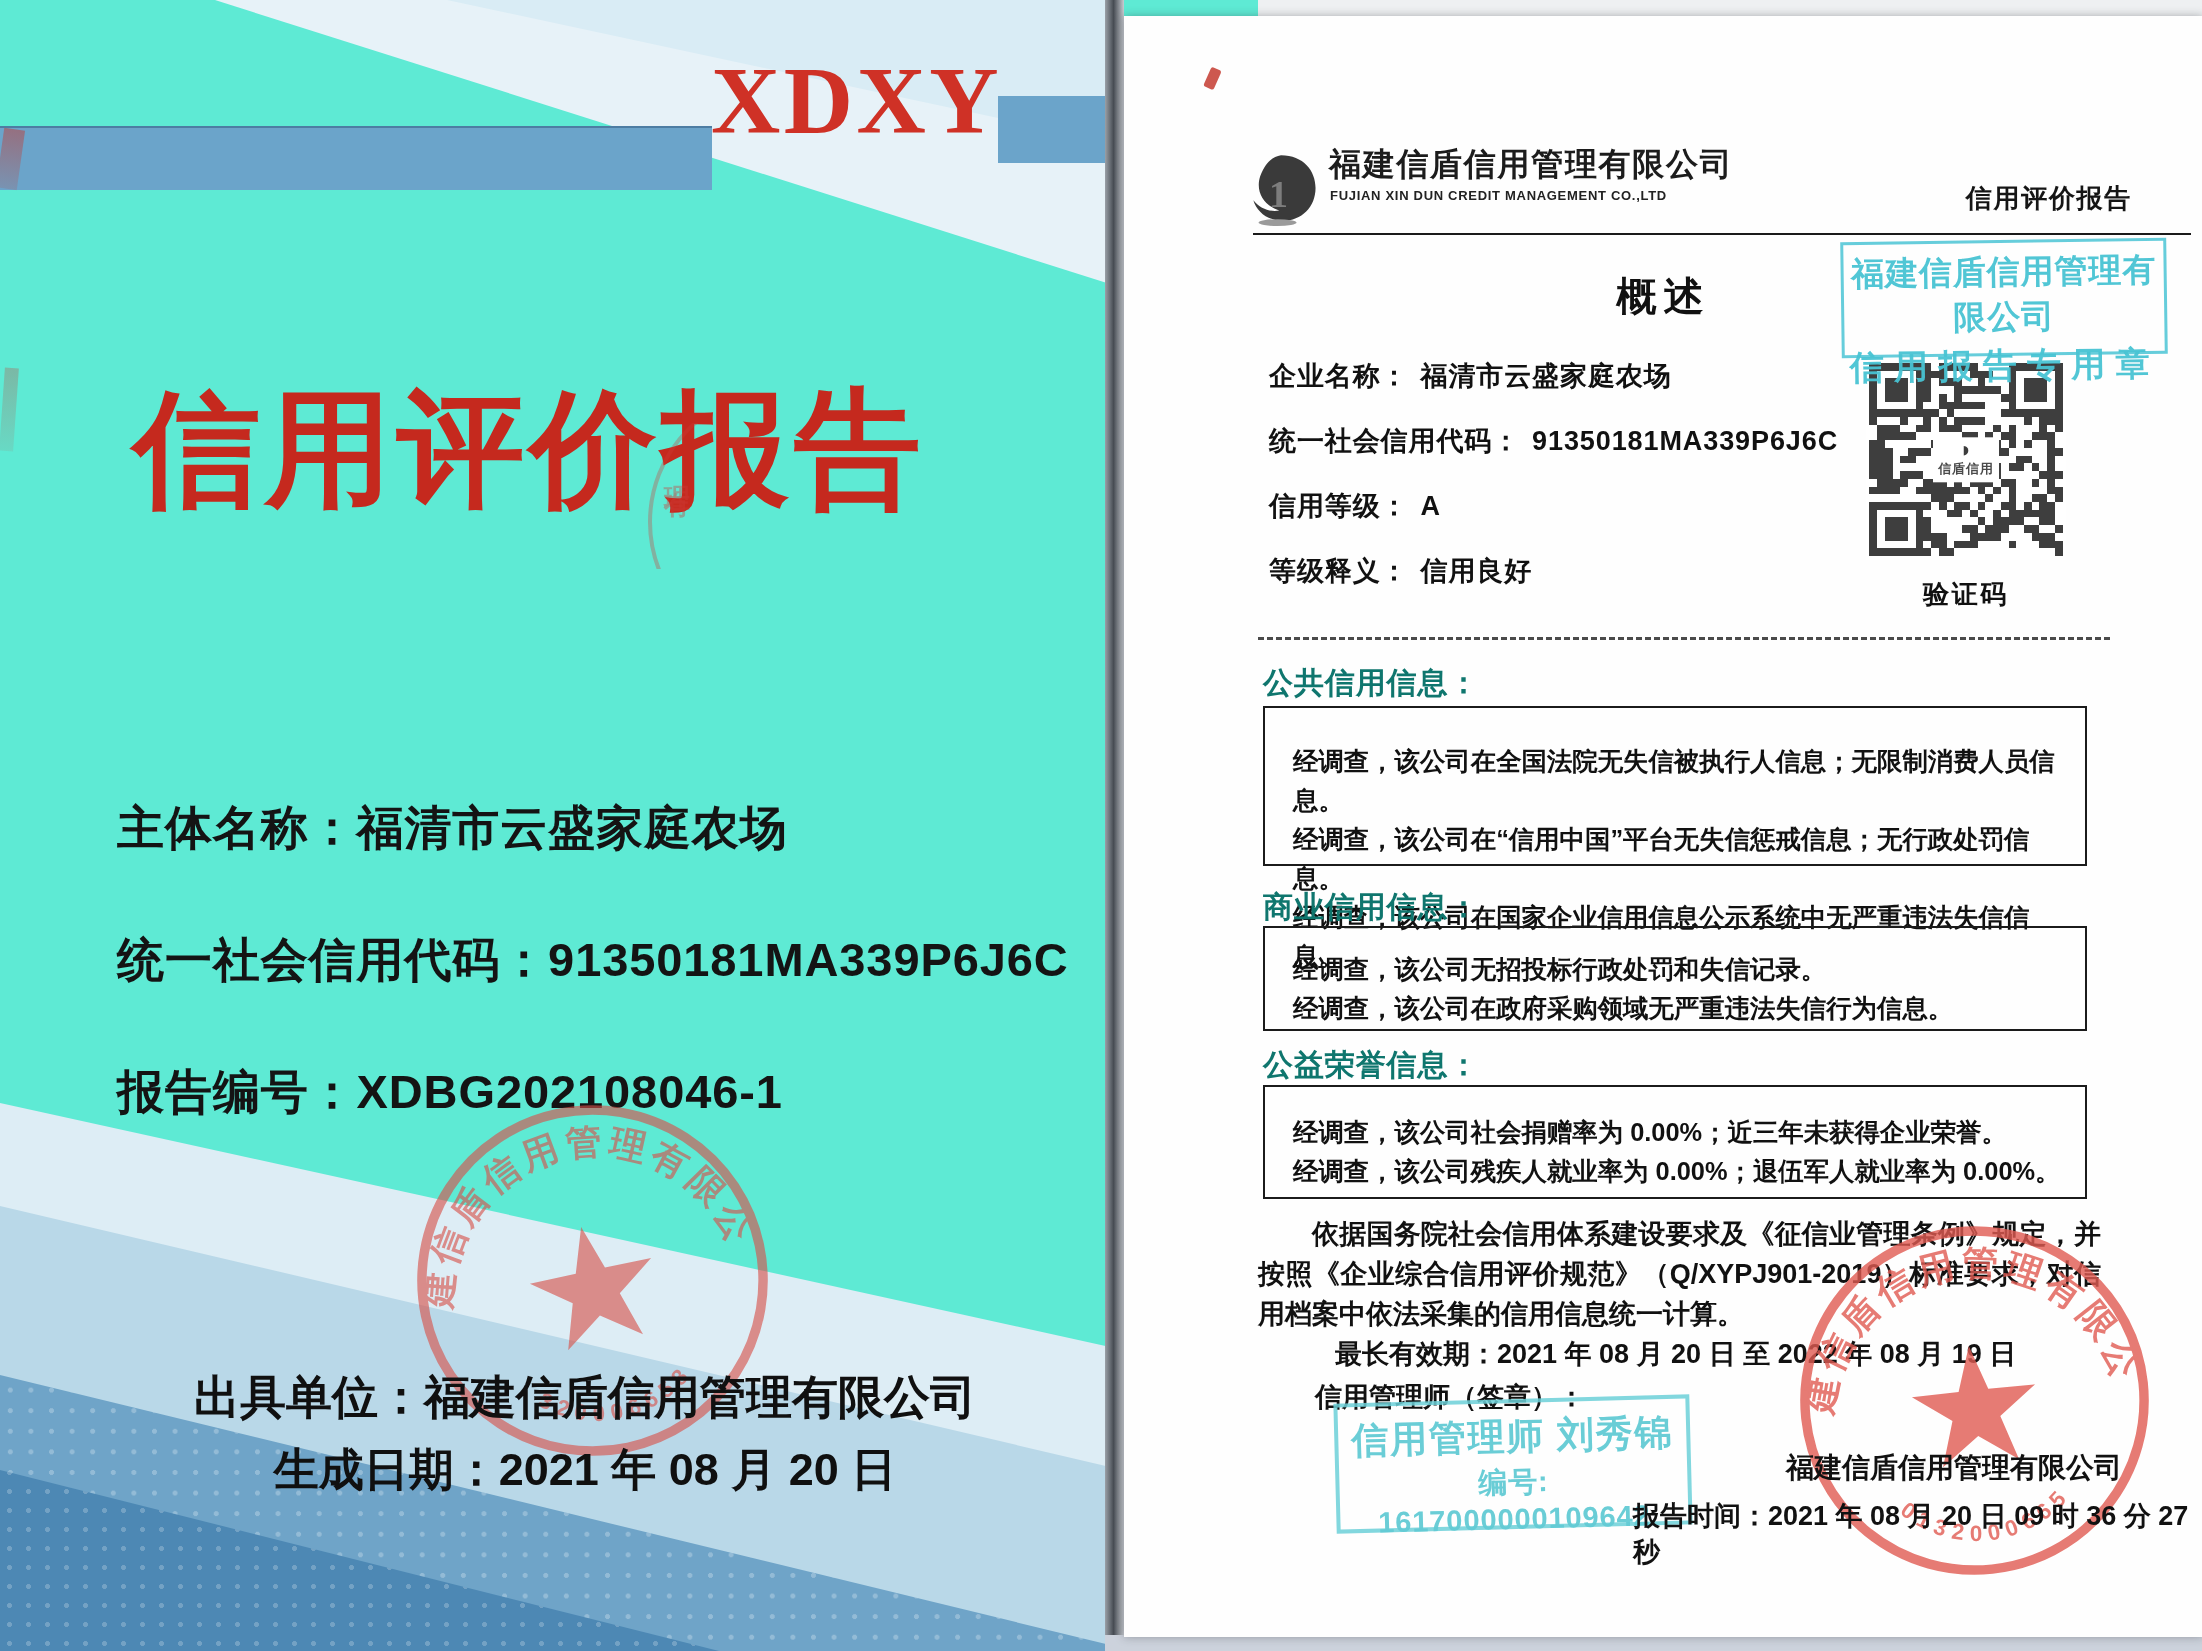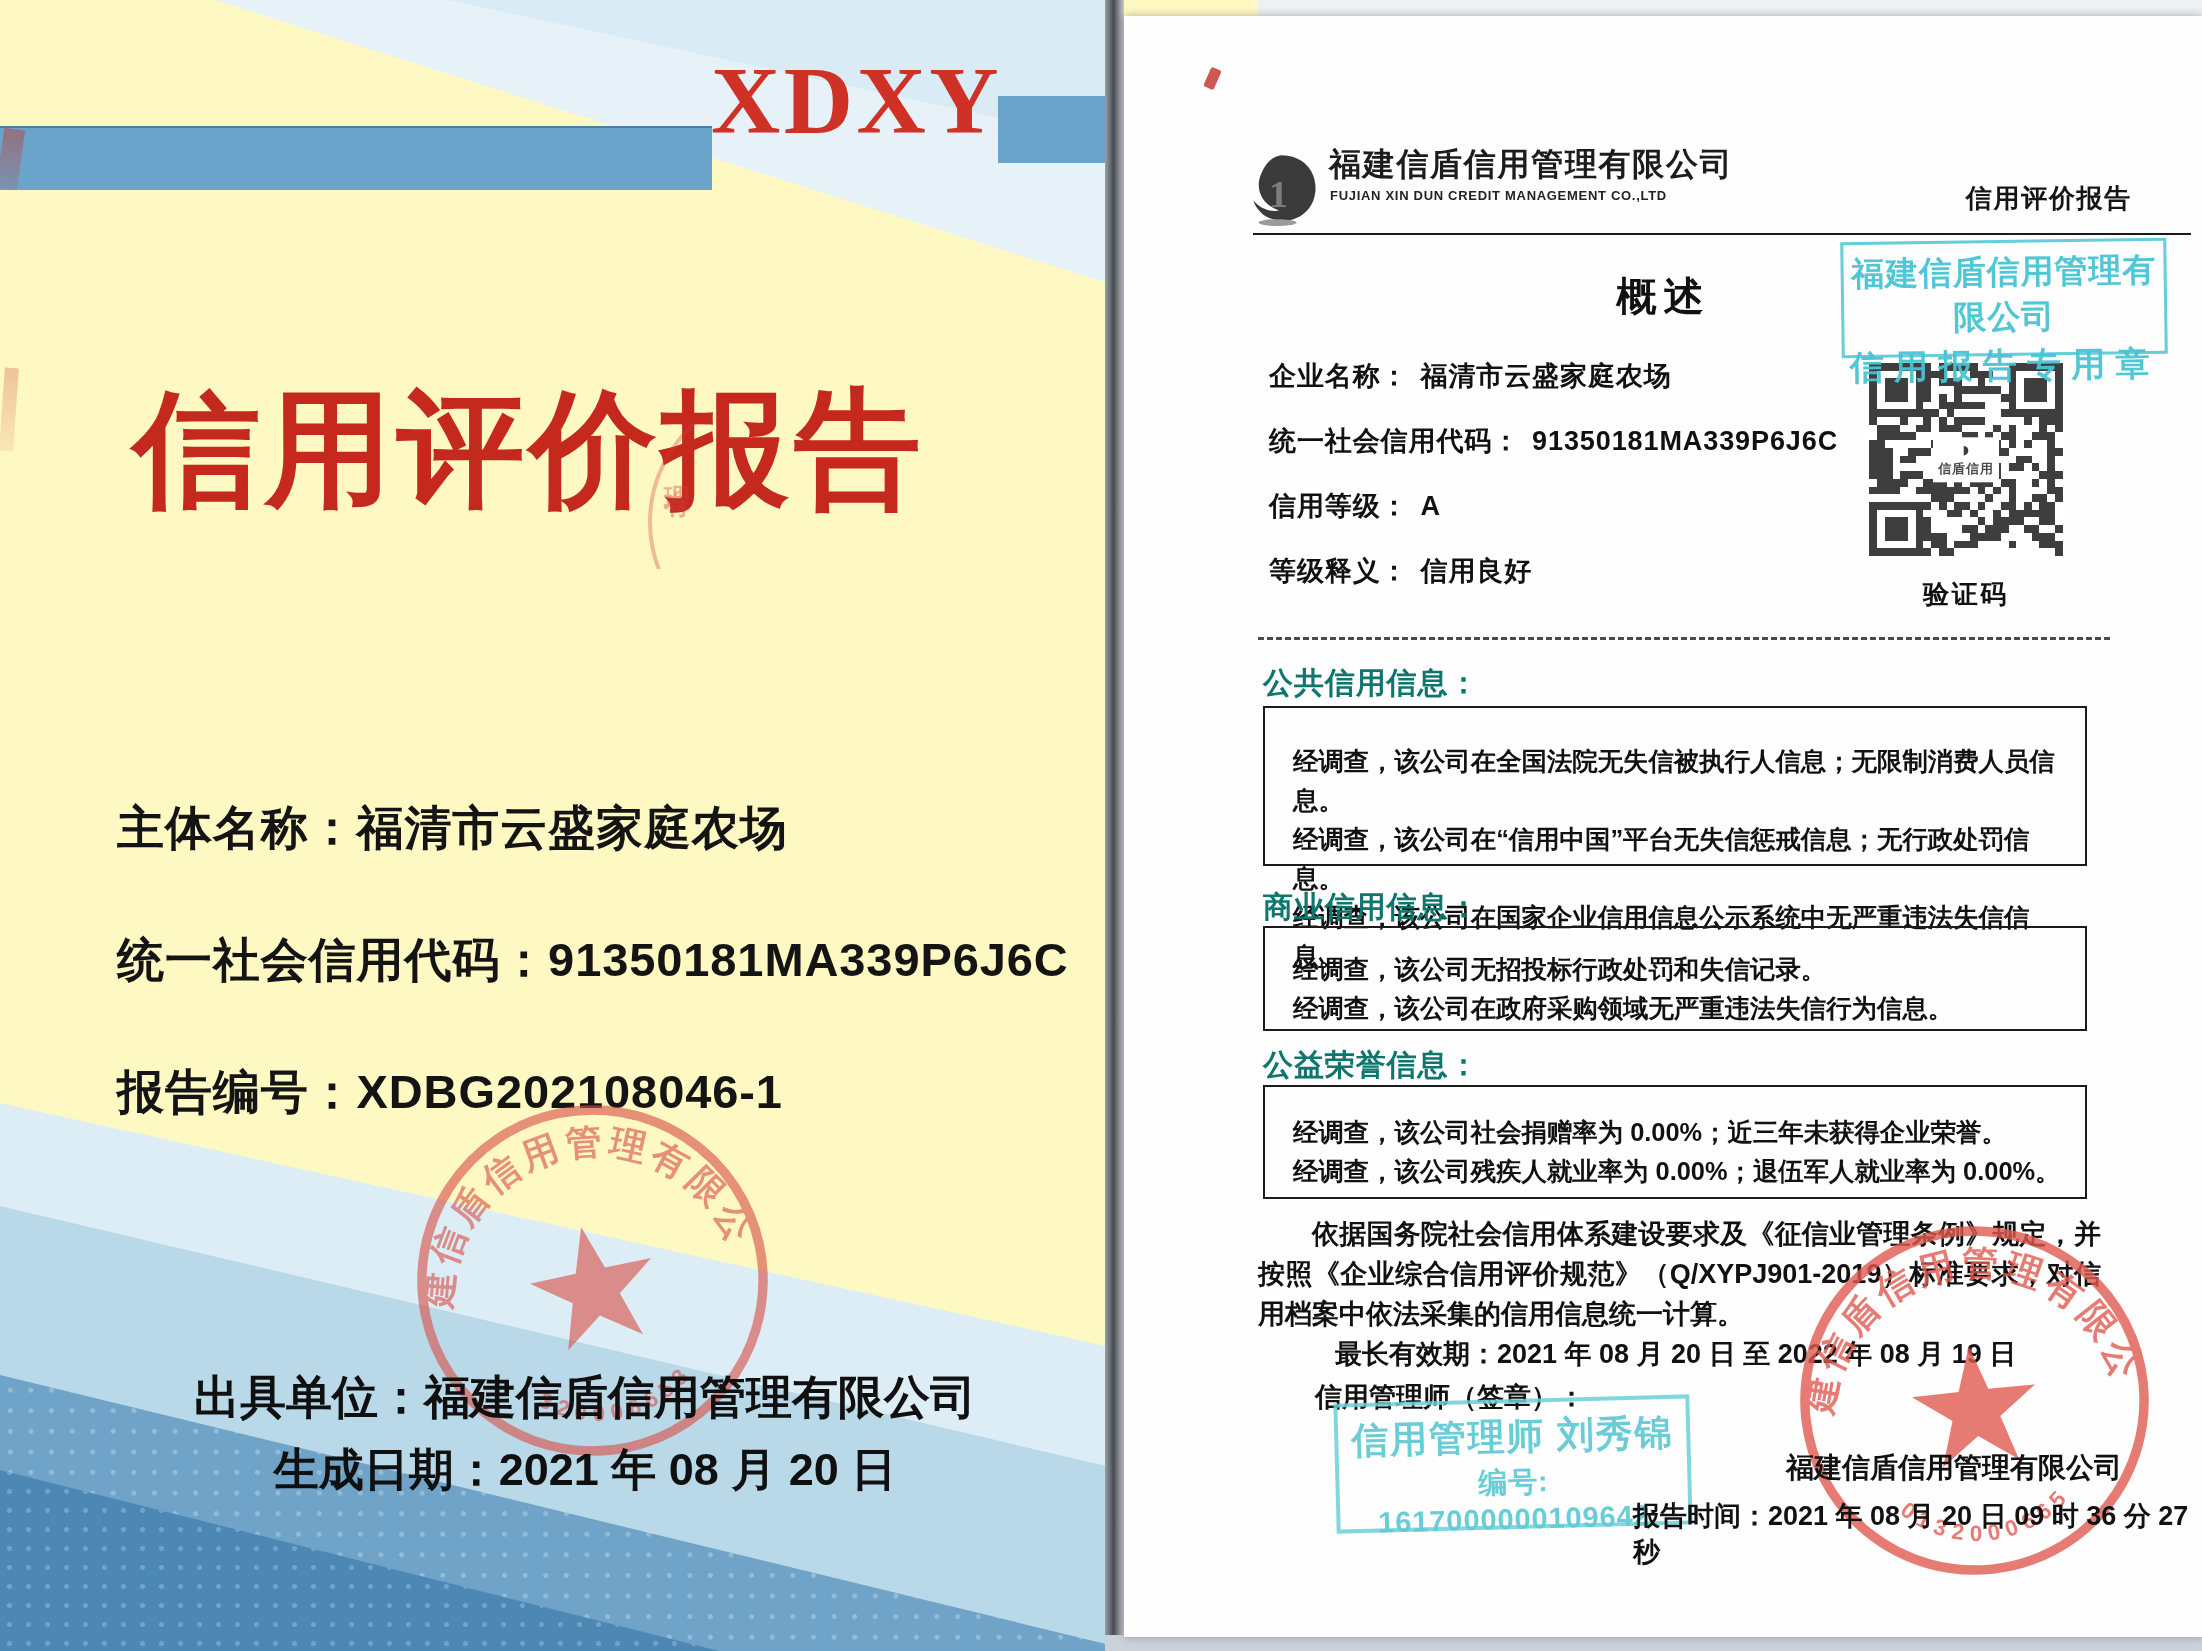--- a/index.html
+++ b/index.html
@@ -1,20 +1,20 @@
 <!DOCTYPE html>
 <html style="font-size:13.8px"><head>
 <meta charset="utf-8">
 <style>
   html,body{margin:0;padding:0;}
   body{font-family:"Liberation Sans","DejaVu Sans",sans-serif;background:#eef0f2;}
   .canvas{position:relative;width:2203px;height:1652px;overflow:hidden;background:#eef0f2;}
 
   
-  .page-left{position:absolute;left:0;top:0;width:1258px;height:1652px;background:#fef9c3;overflow:hidden;}
+  .page-left{position:absolute;left:0;top:0;width:1258px;height:1652px;background:#5eead4;overflow:hidden;}
   .diag1{position:absolute;inset:0;background:#e7f2f8;clip-path:polygon(215px 0,1110px 0,1110px 284px);}
   .diag2{position:absolute;inset:0;background:#d9ecf5;clip-path:polygon(447px 0,1110px 0,1110px 142px);}
   .band{position:absolute;left:0;top:126px;width:712px;height:62px;background:#6ba4ca;border-top:2.6px solid #4d7da3;}
   .band-right{position:absolute;left:998px;top:96px;width:112px;height:67px;background:#6ba4ca;}
   .xdxy{position:absolute;left:711px;top:45px;width:289px;text-align:center;
         font-family:"Liberation Serif","DejaVu Serif",serif;font-weight:bold;
         font-size:96px;color:#cf3126;letter-spacing:3.4px;}
   .cover-title{position:absolute;left:82px;top:366px;width:895px;text-align:center;margin:0;
         font-size:127px;font-weight:bold;color:#c5291e;letter-spacing:5.2px;
         font-family:"Liberation Serif","DejaVu Serif",serif;}

